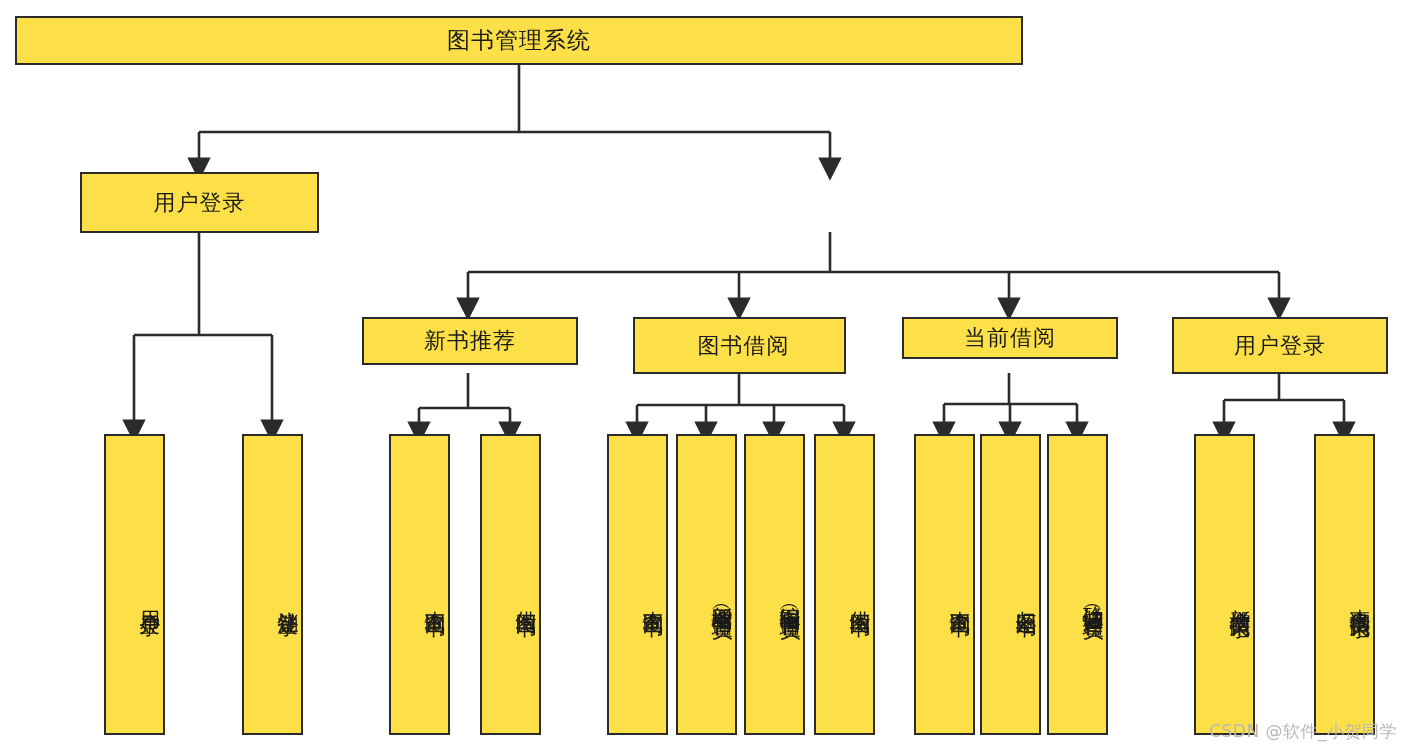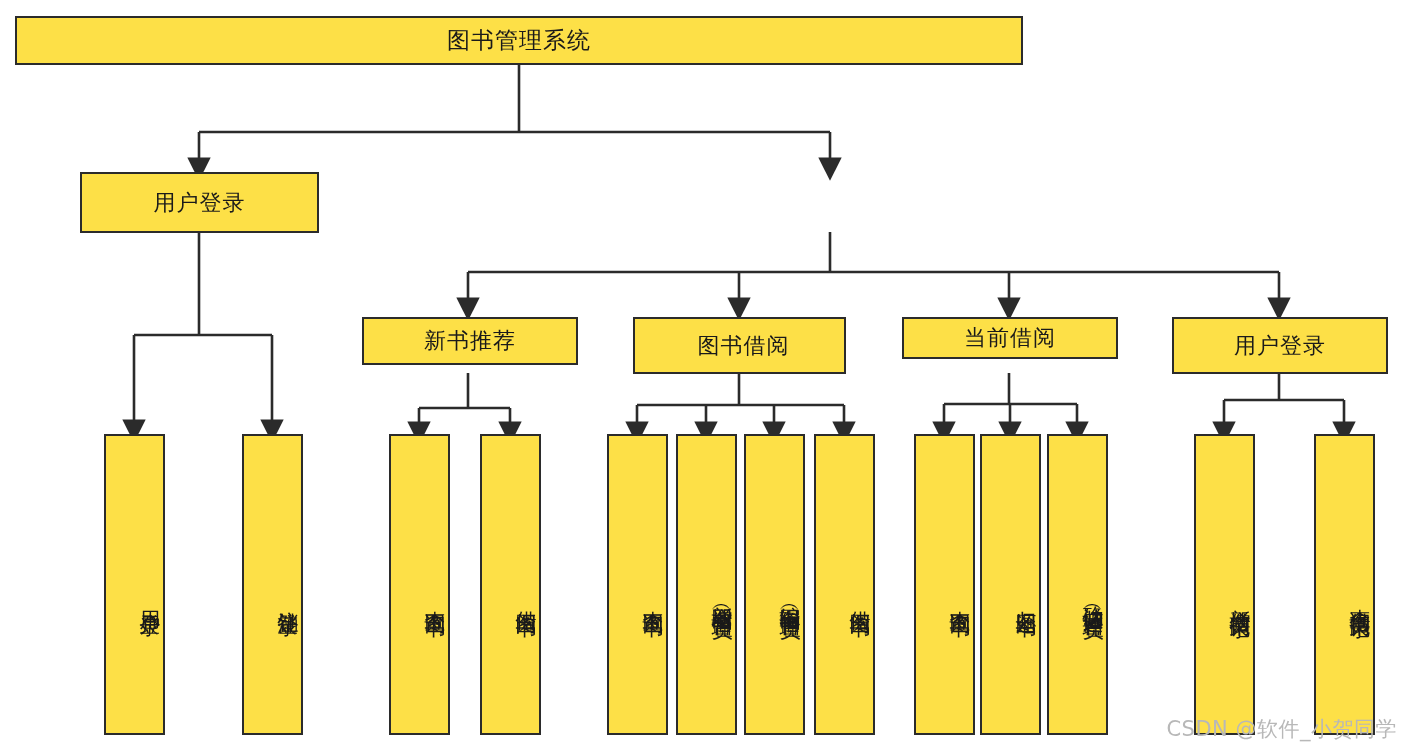--- a/index.html
+++ b/index.html
@@ -58,21 +58,21 @@
   }
   .node-v .vtext {
     writing-mode: vertical-rl;
     text-orientation: upright;
     display: block;
   }
   #watermark {
     position: absolute;
     right: 8px;
     bottom: 4px;
-    font-size: 21px;
+    font-size: 17px;
     color: #b8b8b8;
     white-space: nowrap;
     letter-spacing: 0.5px;
   }
 </style>
 </head>
 <body>
 
 <div id="diagram-root">
 

